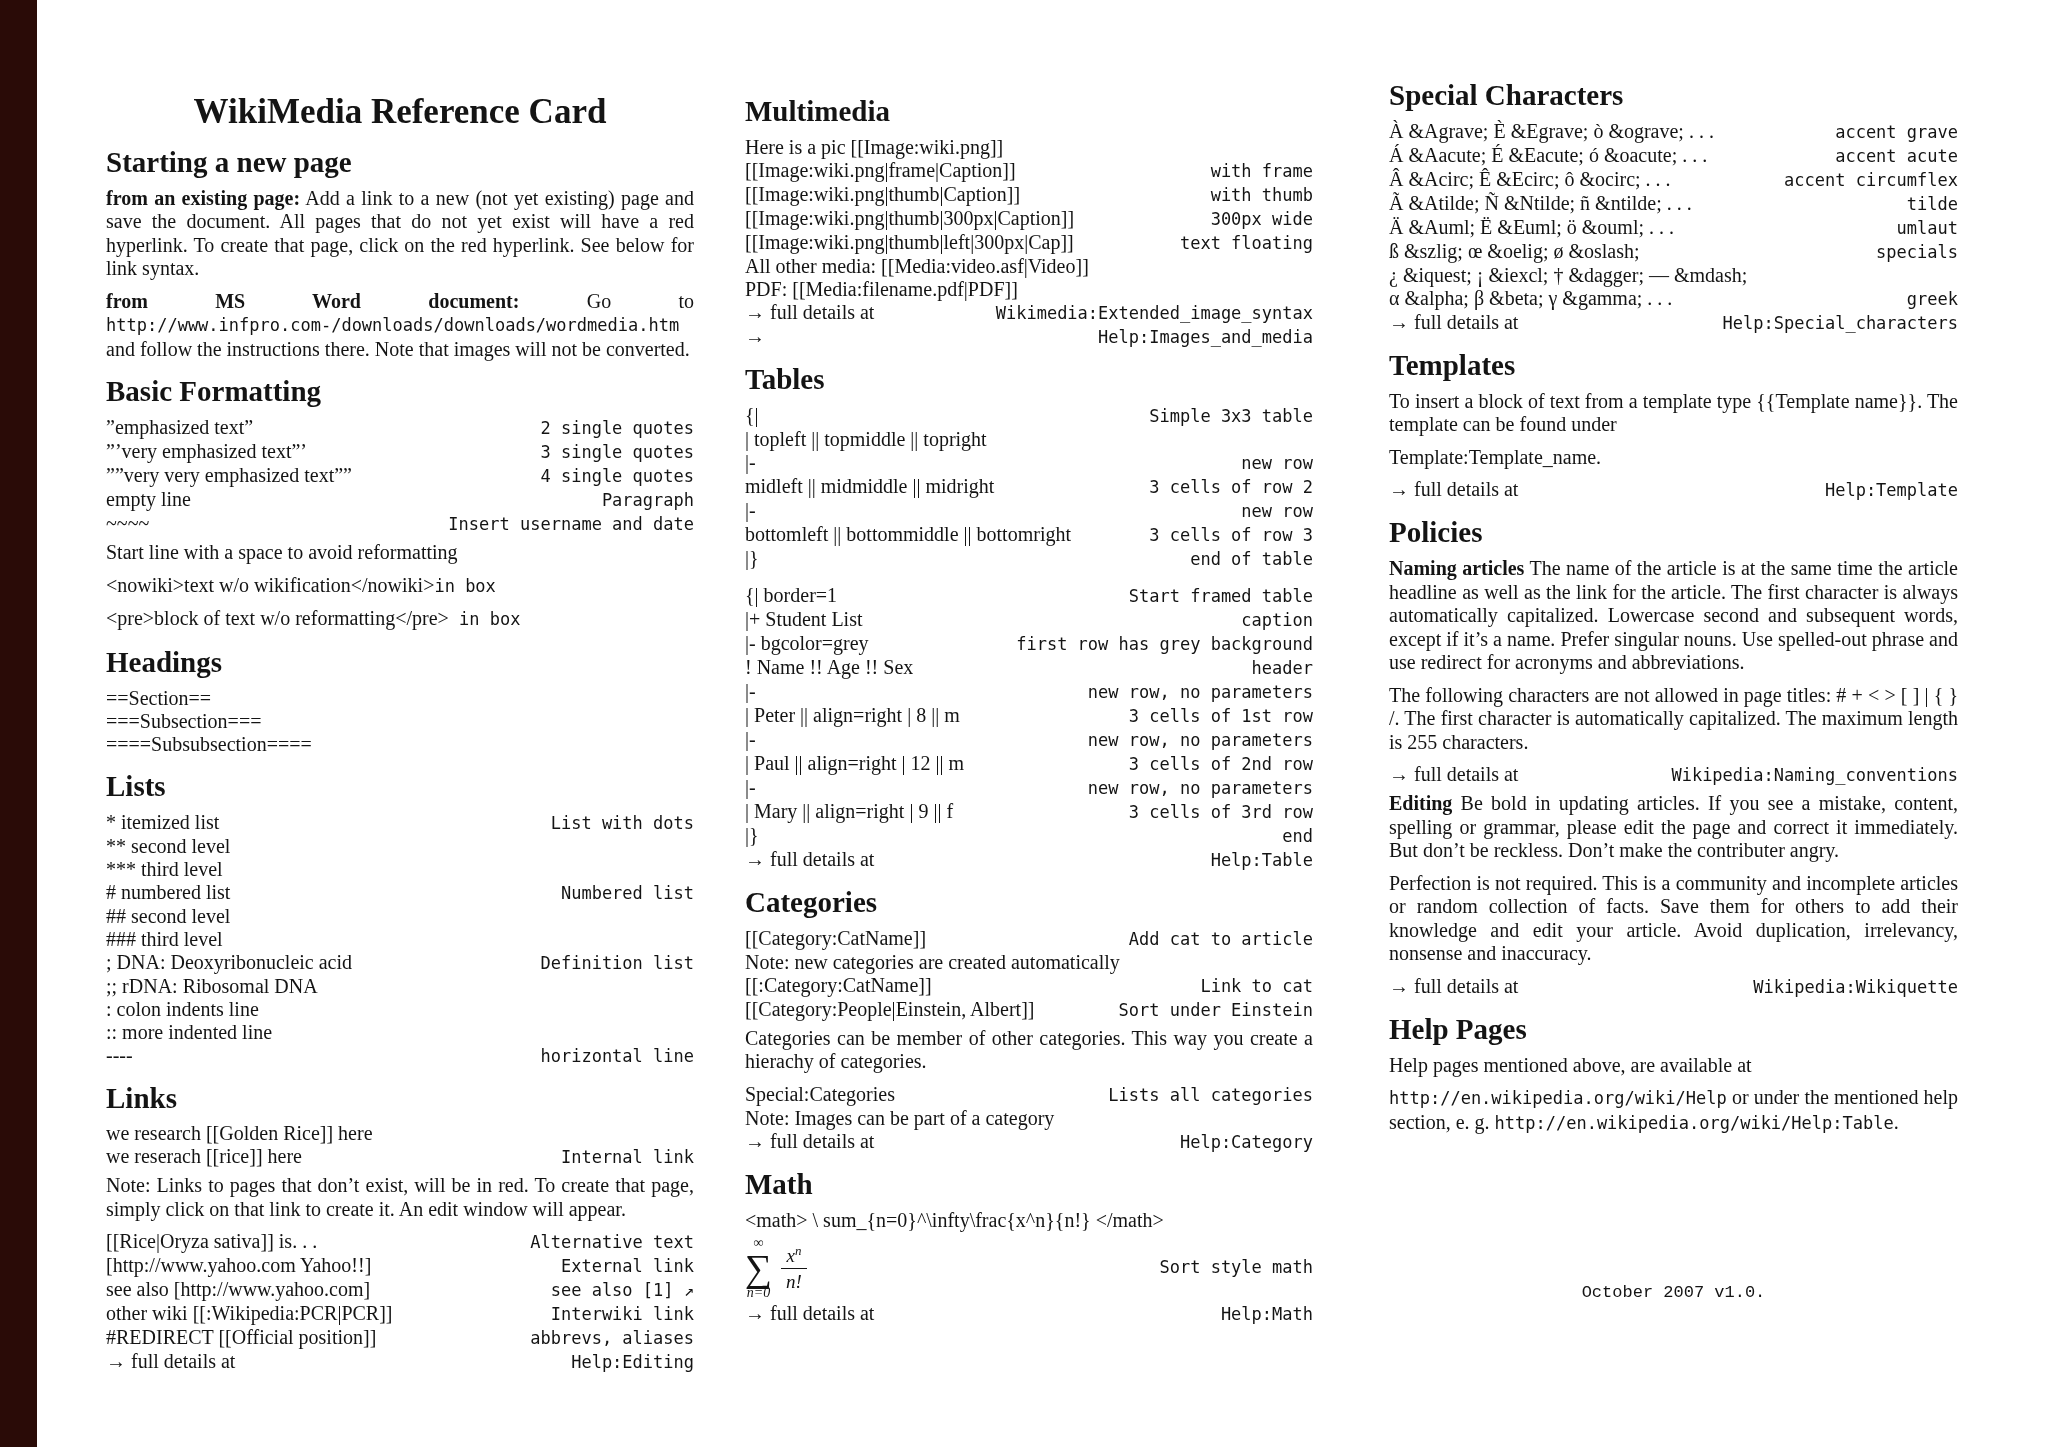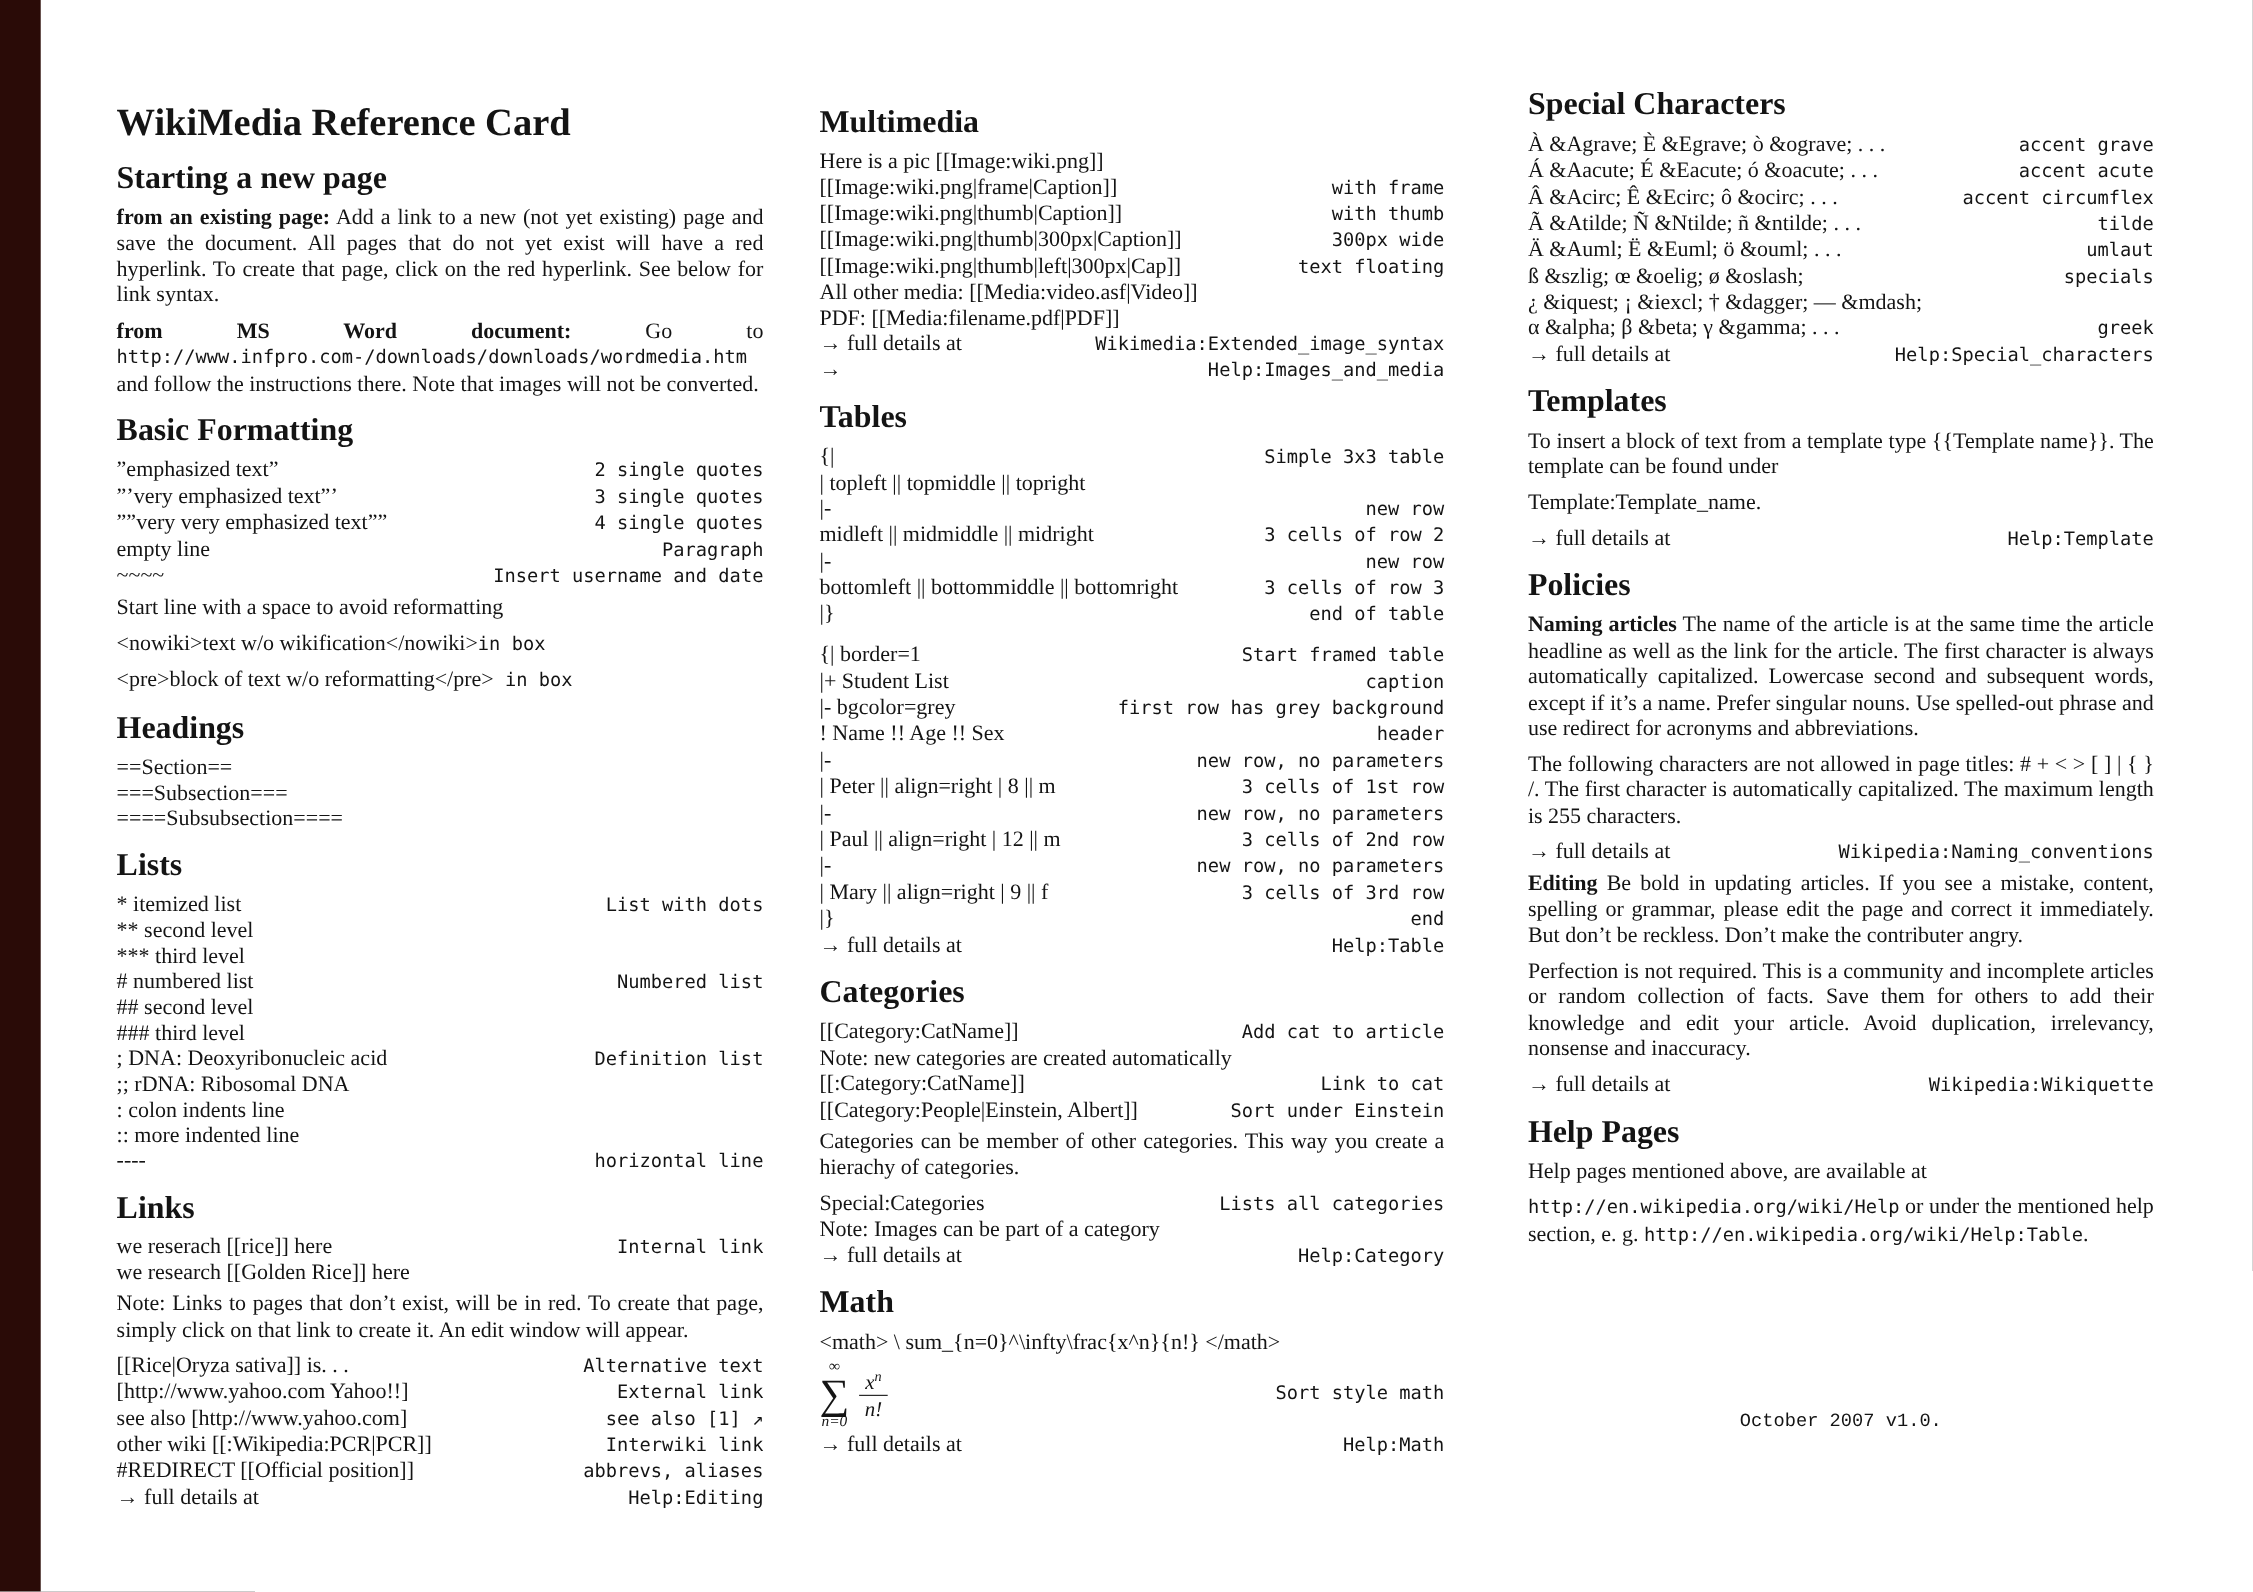--- a/index.html
+++ b/index.html
@@ -3,21 +3,21 @@
 <meta charset="utf-8">
 <style>
   html,body{margin:0;padding:0;background:#888;}
   .page{position:relative;width:2048px;height:1447px;background:#ffffff;overflow:hidden;
         font-family:"Liberation Serif","DejaVu Serif",serif;color:#141414;}
   .edge-bar{position:absolute;left:0;top:0;width:37px;height:1447px;background:#2a0b07;}
   .col{position:absolute;}
   #col1{left:106px;top:72px;width:588px;}
   #col2{left:745px;top:96px;width:568px;}
   #col3{left:1389px;top:80px;width:569px;}
-  h1.title{font-size:35px;font-weight:bold;text-align:left;margin:20px 0 14px 0;}
+  h1.title{font-size:35px;font-weight:bold;text-align:center;margin:20px 0 14px 0;}
   h2.sechead{font-size:29px;font-weight:bold;margin:15px 0 8px 0;line-height:1.1;}
   .sec:first-child h2.sechead{margin-top:0;}
   .lines{font-size:20px;line-height:23px;}
   .row{display:flex;justify-content:space-between;align-items:baseline;}
   .left{white-space:pre-wrap;}
   .right{font-family:"DejaVu Sans Mono",monospace;font-size:17px;white-space:pre;
          flex-shrink:0;margin-left:6px;text-align:center;}
   .para{margin:5px 0 9px 0;line-height:23.5px;}
   .para.just{text-align:justify;}
   .seg-b{font-weight:bold;}
@@ -130,25 +130,25 @@
           <div class="row">
             <span class="left">----</span>
             <span class="right">horizontal line</span>
           </div>
         </div>
     </section>
     <section class="sec">
       <h2 class="sechead">Links</h2>
       <div class="lines">
           <div class="row">
+            <span class="left">we research [[Golden Rice]] here</span>
+          </div>
+          <div class="row">
             <span class="left">we reserach [[rice]] here</span>
             <span class="right">Internal link</span>
-          </div>
-          <div class="row">
-            <span class="left">we research [[Golden Rice]] here</span>
           </div>
           <div class="para just"><span class="seg-t">Note: Links to pages that don’t exist, will be in red.  To create that page, simply click on that link to create it.  An edit window will appear.</span></div>
           <div class="row">
             <span class="left">[[Rice|Oryza sativa]] is. . .</span>
             <span class="right">Alternative text</span>
           </div>
           <div class="row">
             <span class="left">[http://www.yahoo.com Yahoo!!]</span>
             <span class="right">External link</span>
           </div>

